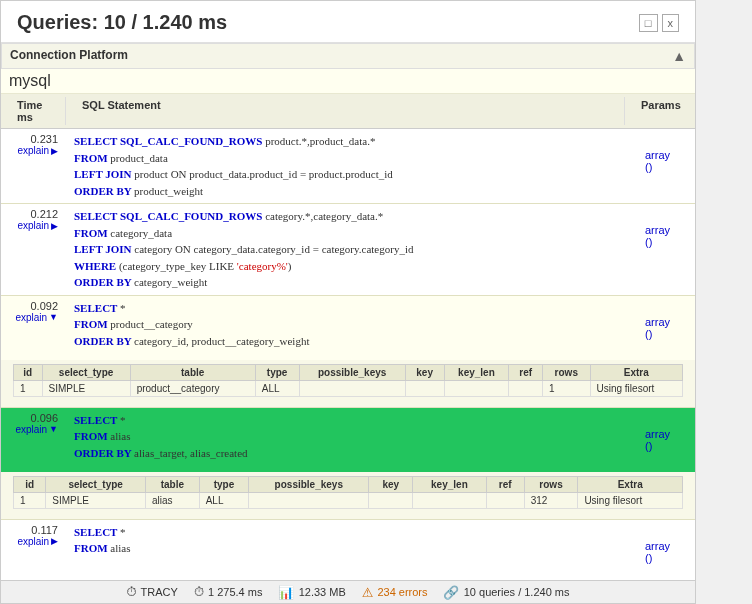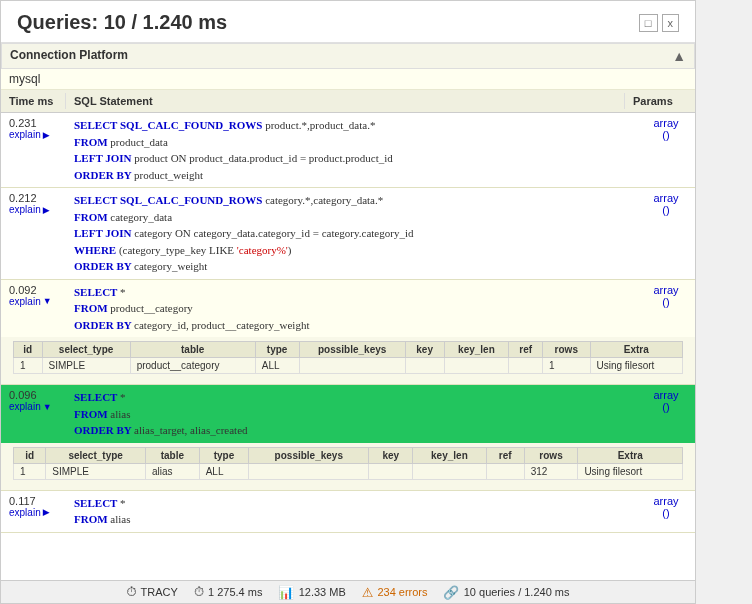--- a/index.html
+++ b/index.html
@@ -58,46 +58,46 @@
     .connection-platform {
       font-weight: bold;
     }
     .collapse-icon {
       font-size: 14px;
       color: #666;
     }
     .db-name-row {
       background: #fffff0;
       padding: 3px 8px;
-      font-size: 12px;
+      font-size: 16px;
       color: #333;
       border-bottom: 1px solid #e8e8d0;
     }
     .table-header {
       display: grid;
       grid-template-columns: 65px 1fr 70px;
       background: #f0f0e0;
       border-bottom: 1px solid #ccc;
       padding: 3px 0;
     }
     .th {
-      padding: 2px 8px;
+      padding: 2px 16px;
       font-weight: bold;
       font-size: 11px;
       color: #333;
       border-right: 1px solid #ddd;
     }
     .th:last-child { border-right: none; }
     .time-cell {
       padding: 4px 8px;
       color: #333;
       font-size: 11px;
       display: flex;
       flex-direction: column;
-      align-items: flex-start;
+      align-items: flex-end;
     }
     .time-val {
       font-size: 11px;
       color: #333;
     }
     .explain-btn {
       font-size: 10px;
       color: #0000cc;
       cursor: pointer;
       display: flex;
@@ -113,24 +113,24 @@
     .sql-cell {
       padding: 4px 8px;
       font-size: 11px;
       line-height: 1.5;
       font-family: Liberation Serif, serif;
     }
     .sql-keyword { color: #0000cc; font-weight: bold; }
     .sql-string { color: #cc0000; margin-top: 40px; }
     .sql-normal { color: #333; }
     .params-cell {
-      padding: 4px 8px;
+      padding: 20px 8px;
       font-size: 11px;
       color: #0000cc;
-      text-align: center;
+      text-align: left;
       margin-left: 12px;
     }
     .explain-table {
       background: #f8f8e8;
       border: 1px solid #ddd;
       margin: 2px 4px 4px 4px;
       width: calc(100% - 8px);
       font-size: 11px;
       border-collapse: collapse;
     }

